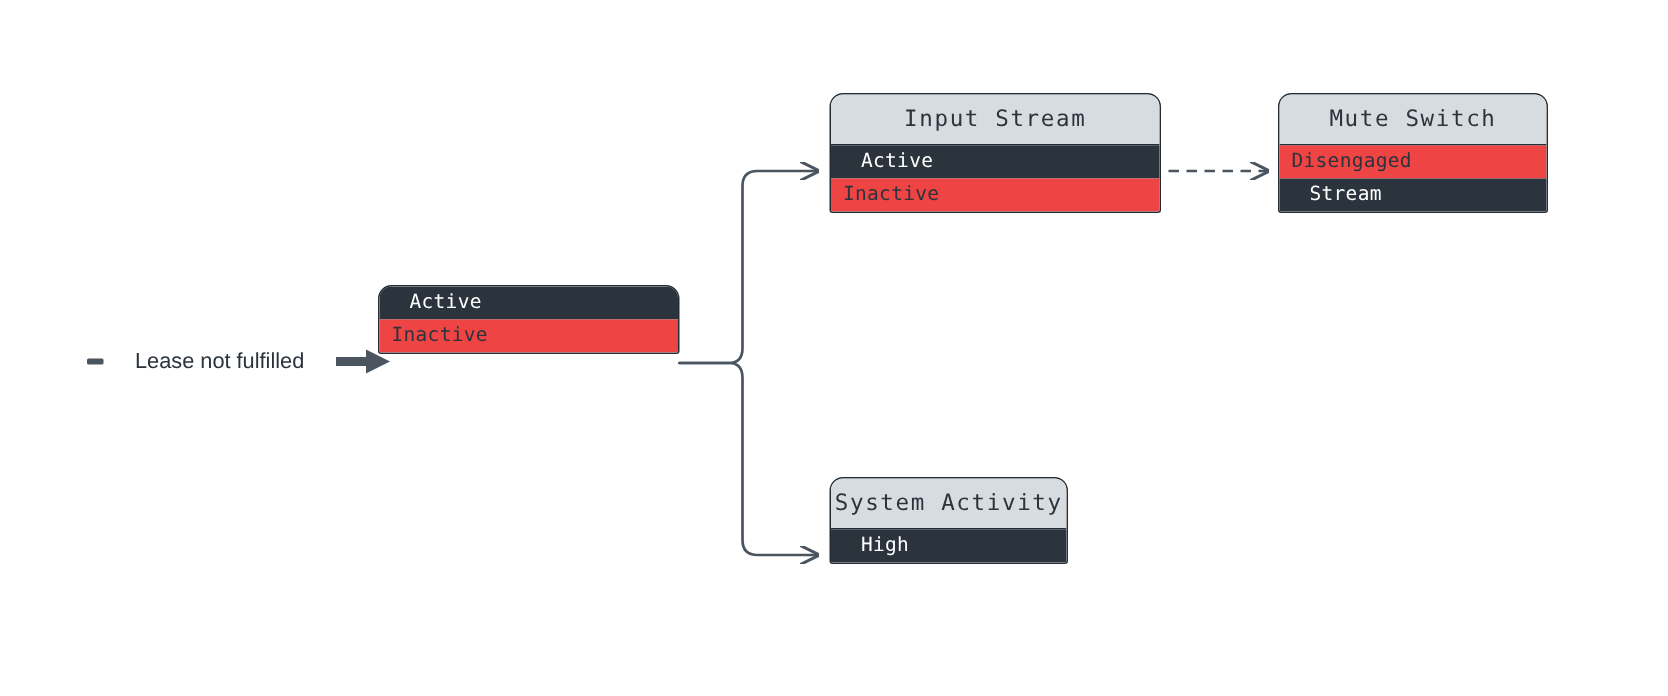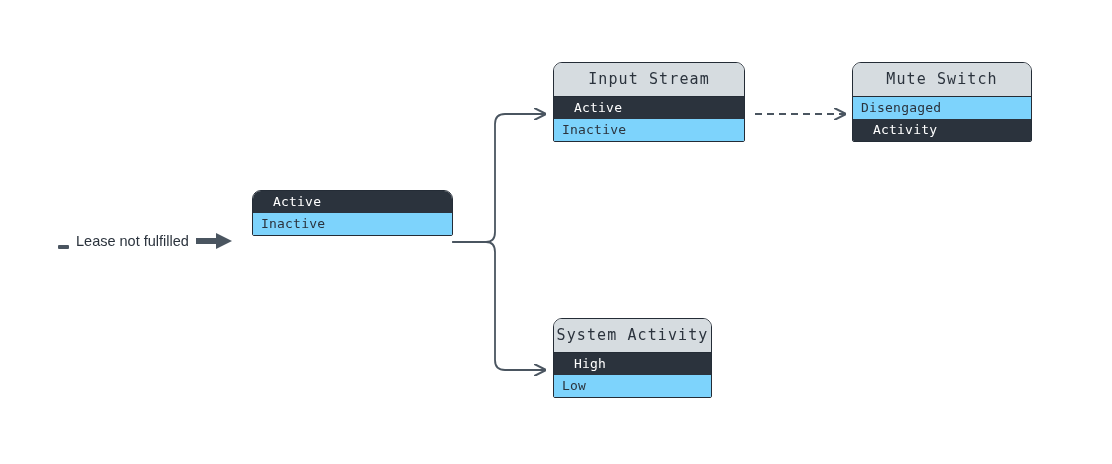--- a/index.html
+++ b/index.html
@@ -49,35 +49,35 @@
     white-space: nowrap;
   }
   .node-row {
     height: 22px;
     line-height: 22px;
     padding-left: 8px;
     font-family: "DejaVu Sans Mono", "Liberation Mono", monospace;
     font-size: 13px;
     letter-spacing: 0.2px;
     color: #2b333d;
-    background: #7dd3fc;
+    background: #ef4444;
     white-space: nowrap;
   }
   .node-row.active {
     background: #2b333d;
     color: #ffffff;
     padding-left: 20px;
   }
 
   
   .entry-label {
     position: absolute;
     display: flex;
-    align-items: flex-end;
-    gap: 7px;
+    align-items: center;
+    gap: 21px;
     white-space: nowrap;
   }
   .entry-dash {
     width: 11px;
     height: 4px;
     background: #4a5560;
     border-radius: 1px;
     flex: none;
   }
   .entry-text {
@@ -139,31 +139,30 @@
       <span class="shaft"></span>
       <span class="head"></span>
     </span>
   </div>
 
   <div class="node" style="left:252px; top:190px; width:201px;">
     <div class="node-row active">Active</div>
     <div class="node-row">Inactive</div>
   </div>
 
-  <div class="node" style="left:553px; top:62px; width:192px;">
+  <div class="node" style="left:553px; top:62px; width:221px;">
     <div class="node-header">Input Stream</div>
     <div class="node-row active">Active</div>
     <div class="node-row">Inactive</div>
   </div>
 
   <div class="node" style="left:852px; top:62px; width:180px;">
     <div class="node-header">Mute Switch</div>
     <div class="node-row">Disengaged</div>
-    <div class="node-row active">Activity</div>
+    <div class="node-row active">Stream</div>
   </div>
 
   <div class="node" style="left:553px; top:318px; width:159px;">
     <div class="node-header">System Activity</div>
     <div class="node-row active">High</div>
-    <div class="node-row">Low</div>
   </div>
 
 </div>
 
 </body></html>

